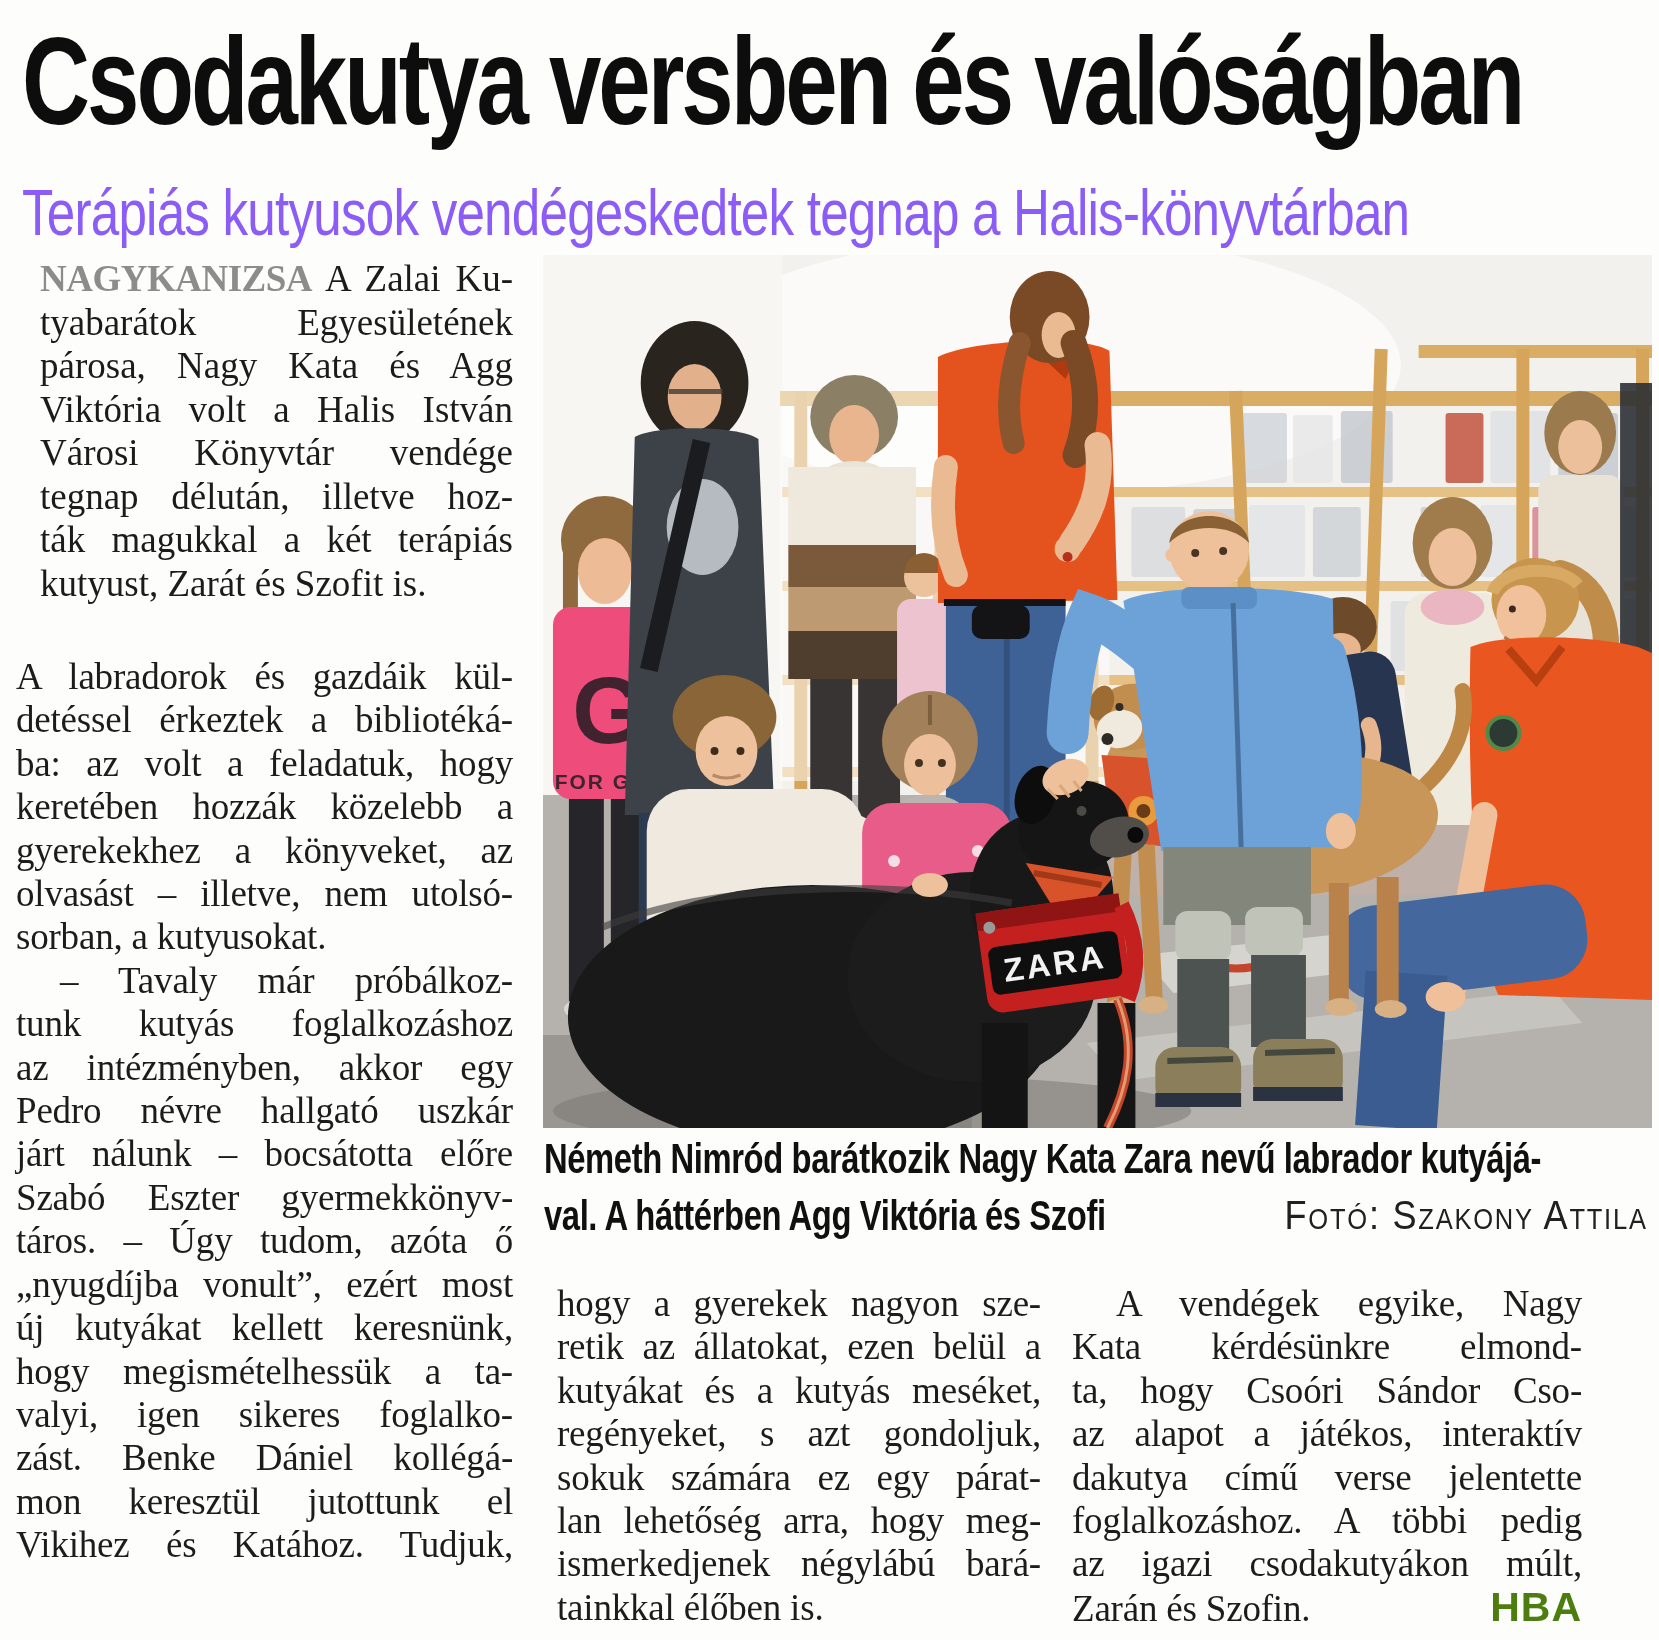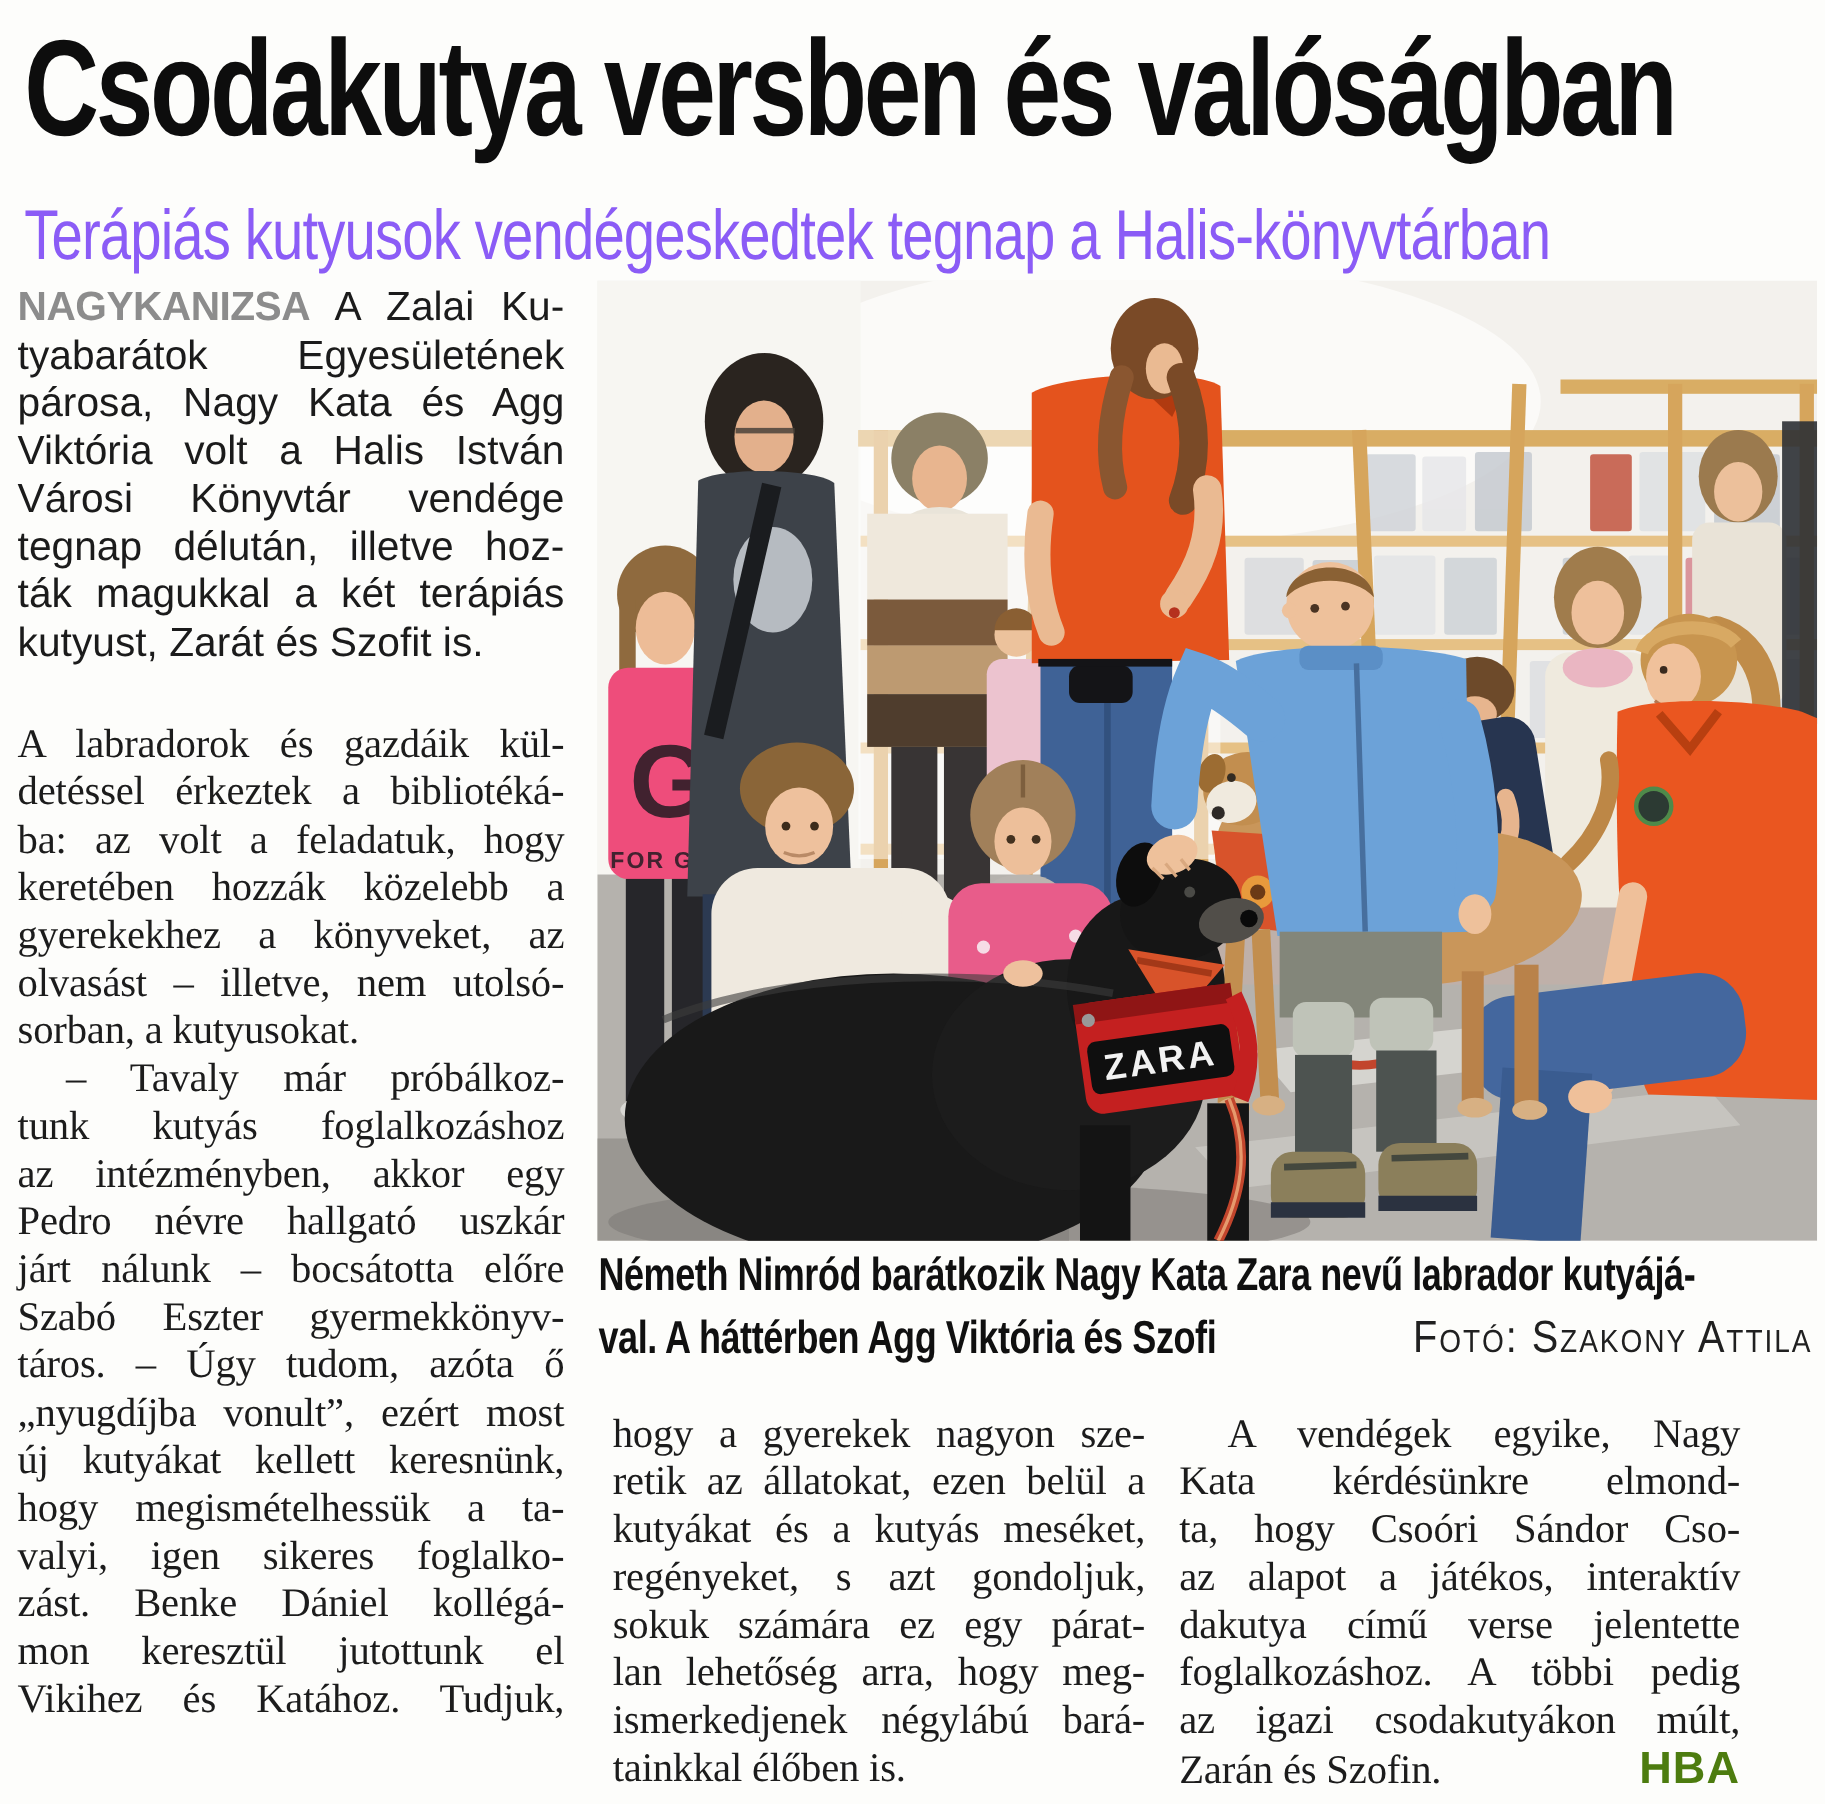--- a/index.html
+++ b/index.html
@@ -20,21 +20,21 @@
   .squeezeS{display:inline-block;transform:scaleX(.80);transform-origin:0 60%;}
 
   
   .col{position:absolute;}
   .col1{left:16px;top:257px;width:497px;}
   .col2{left:557px;top:1282px;width:484px;}
   .col3{left:1072px;top:1282px;width:510px;}
   .line{text-align:justify;text-align-last:justify;}
   .line.short{text-align-last:left;}
   .line.indent{text-indent:44px;}
-  .lead .line{font-family:Liberation Sans, sans-serif;font-size:37px;line-height:43.5px;color:#1b1b1b;}
+  .lead .line{font-family:Liberation Serif, serif;font-size:37px;line-height:43.5px;color:#1b1b1b;margin-left:24px;}
   .kicker{color:#8c8c8c;font-weight:700;letter-spacing:-.5px;}
   .serif-block{margin-top:50px;}
   .serif-block .line,.col2 .line,.col3 .line,.last-row{
     font-family:"Liberation Serif",serif;font-size:37px;line-height:43.4px;
     letter-spacing:-.2px;color:#1c1c1c;}
   .para{margin:0;}
   .last-row{display:flex;justify-content:space-between;align-items:baseline;}
   .hba{font-family:"Liberation Sans",sans-serif;font-weight:700;font-size:41px;
     color:#4d7c0f;letter-spacing:1px;}
 

